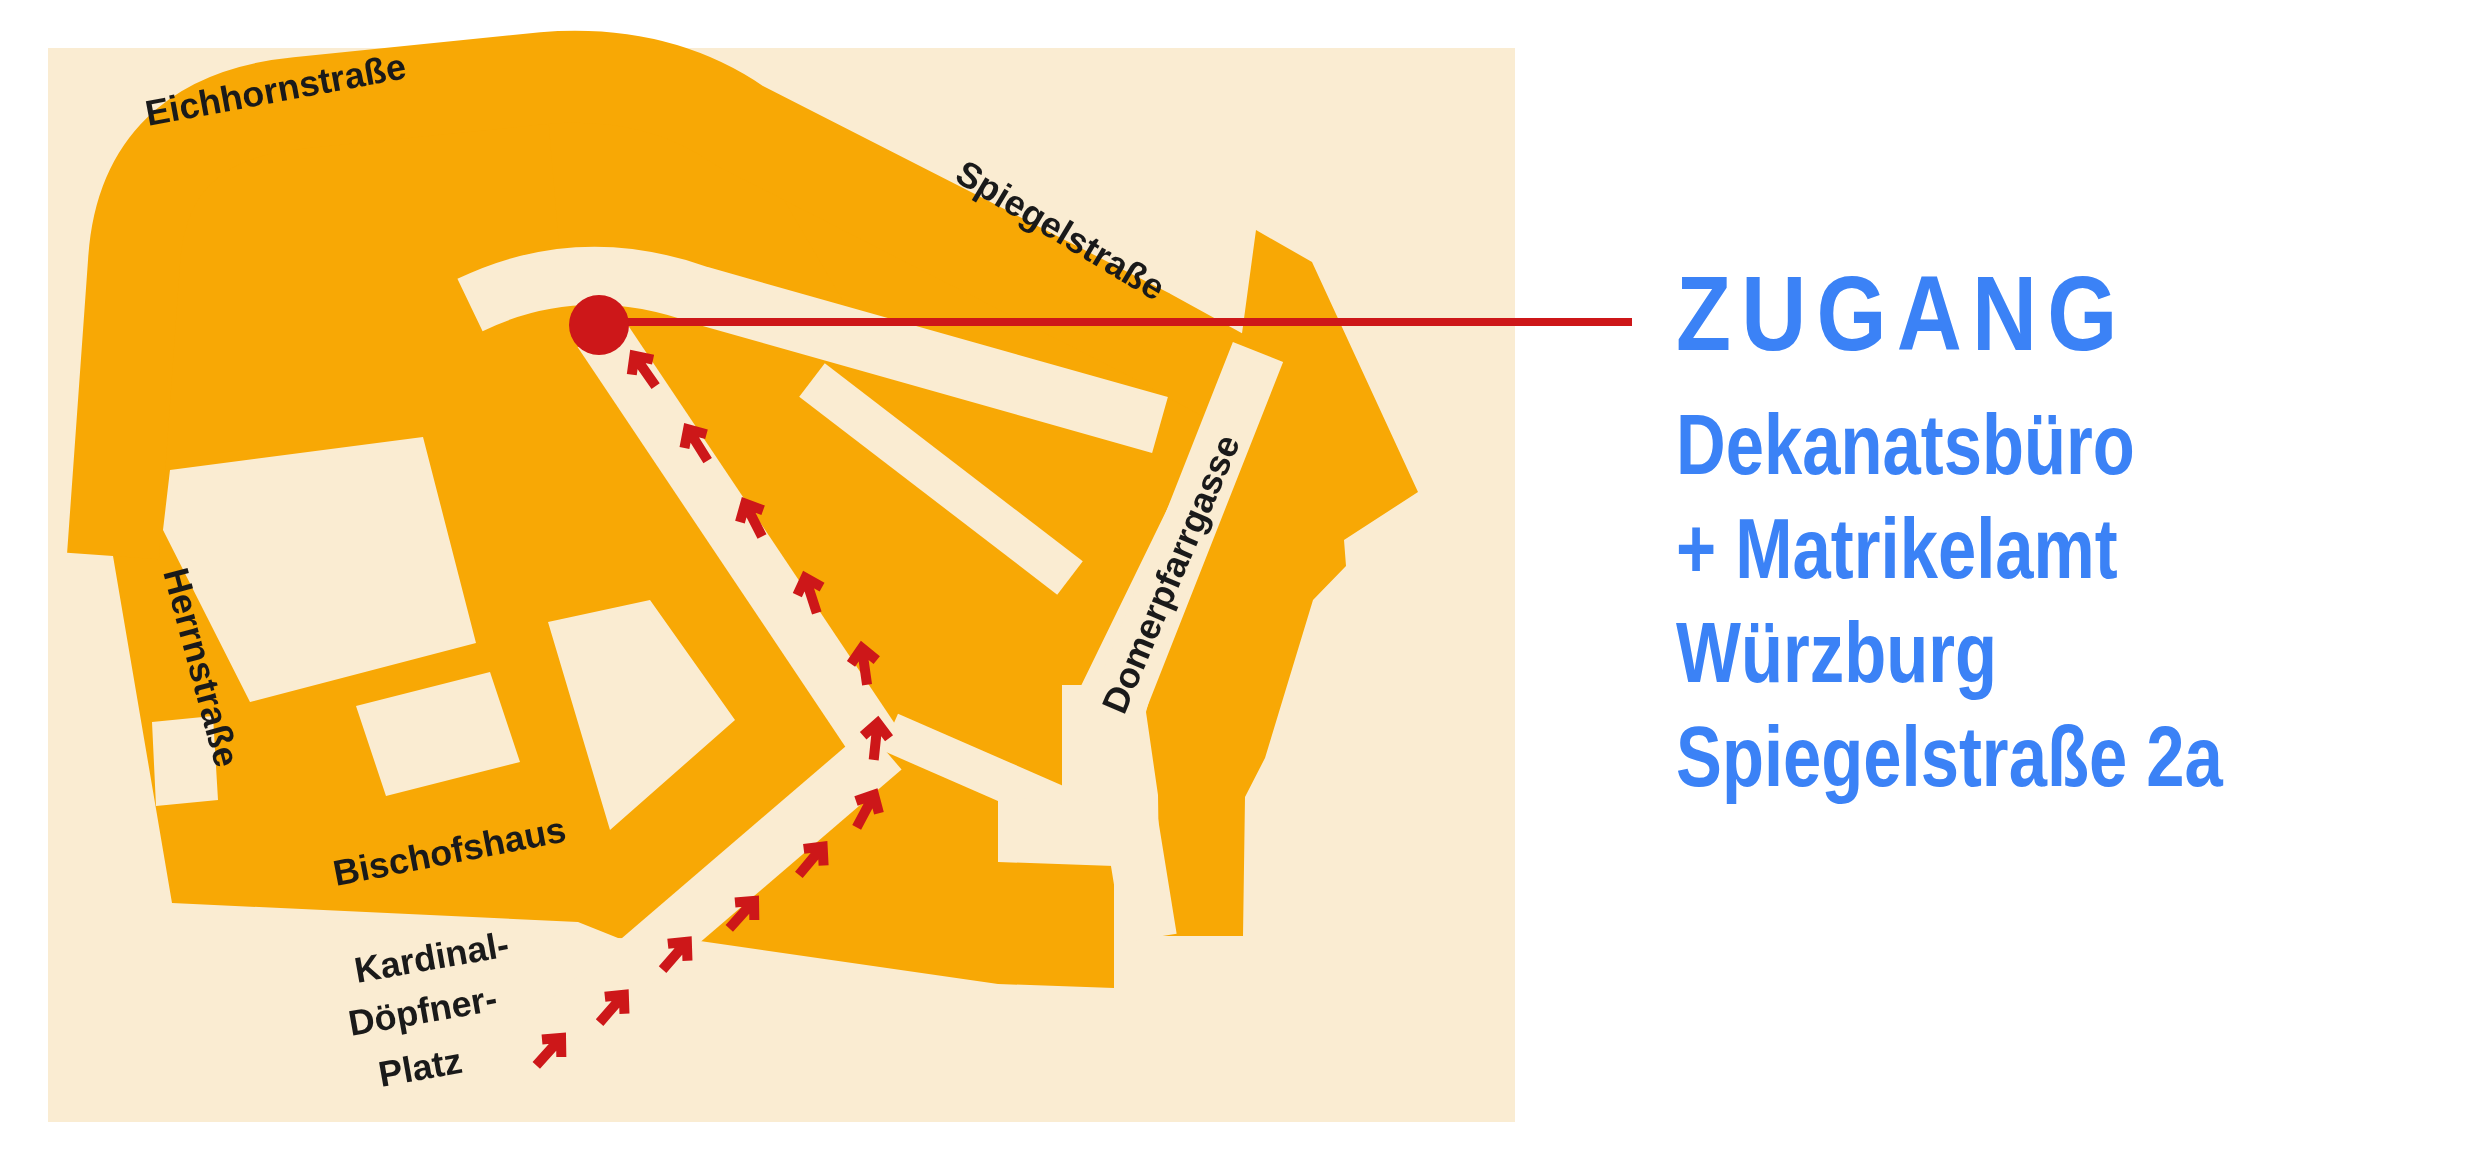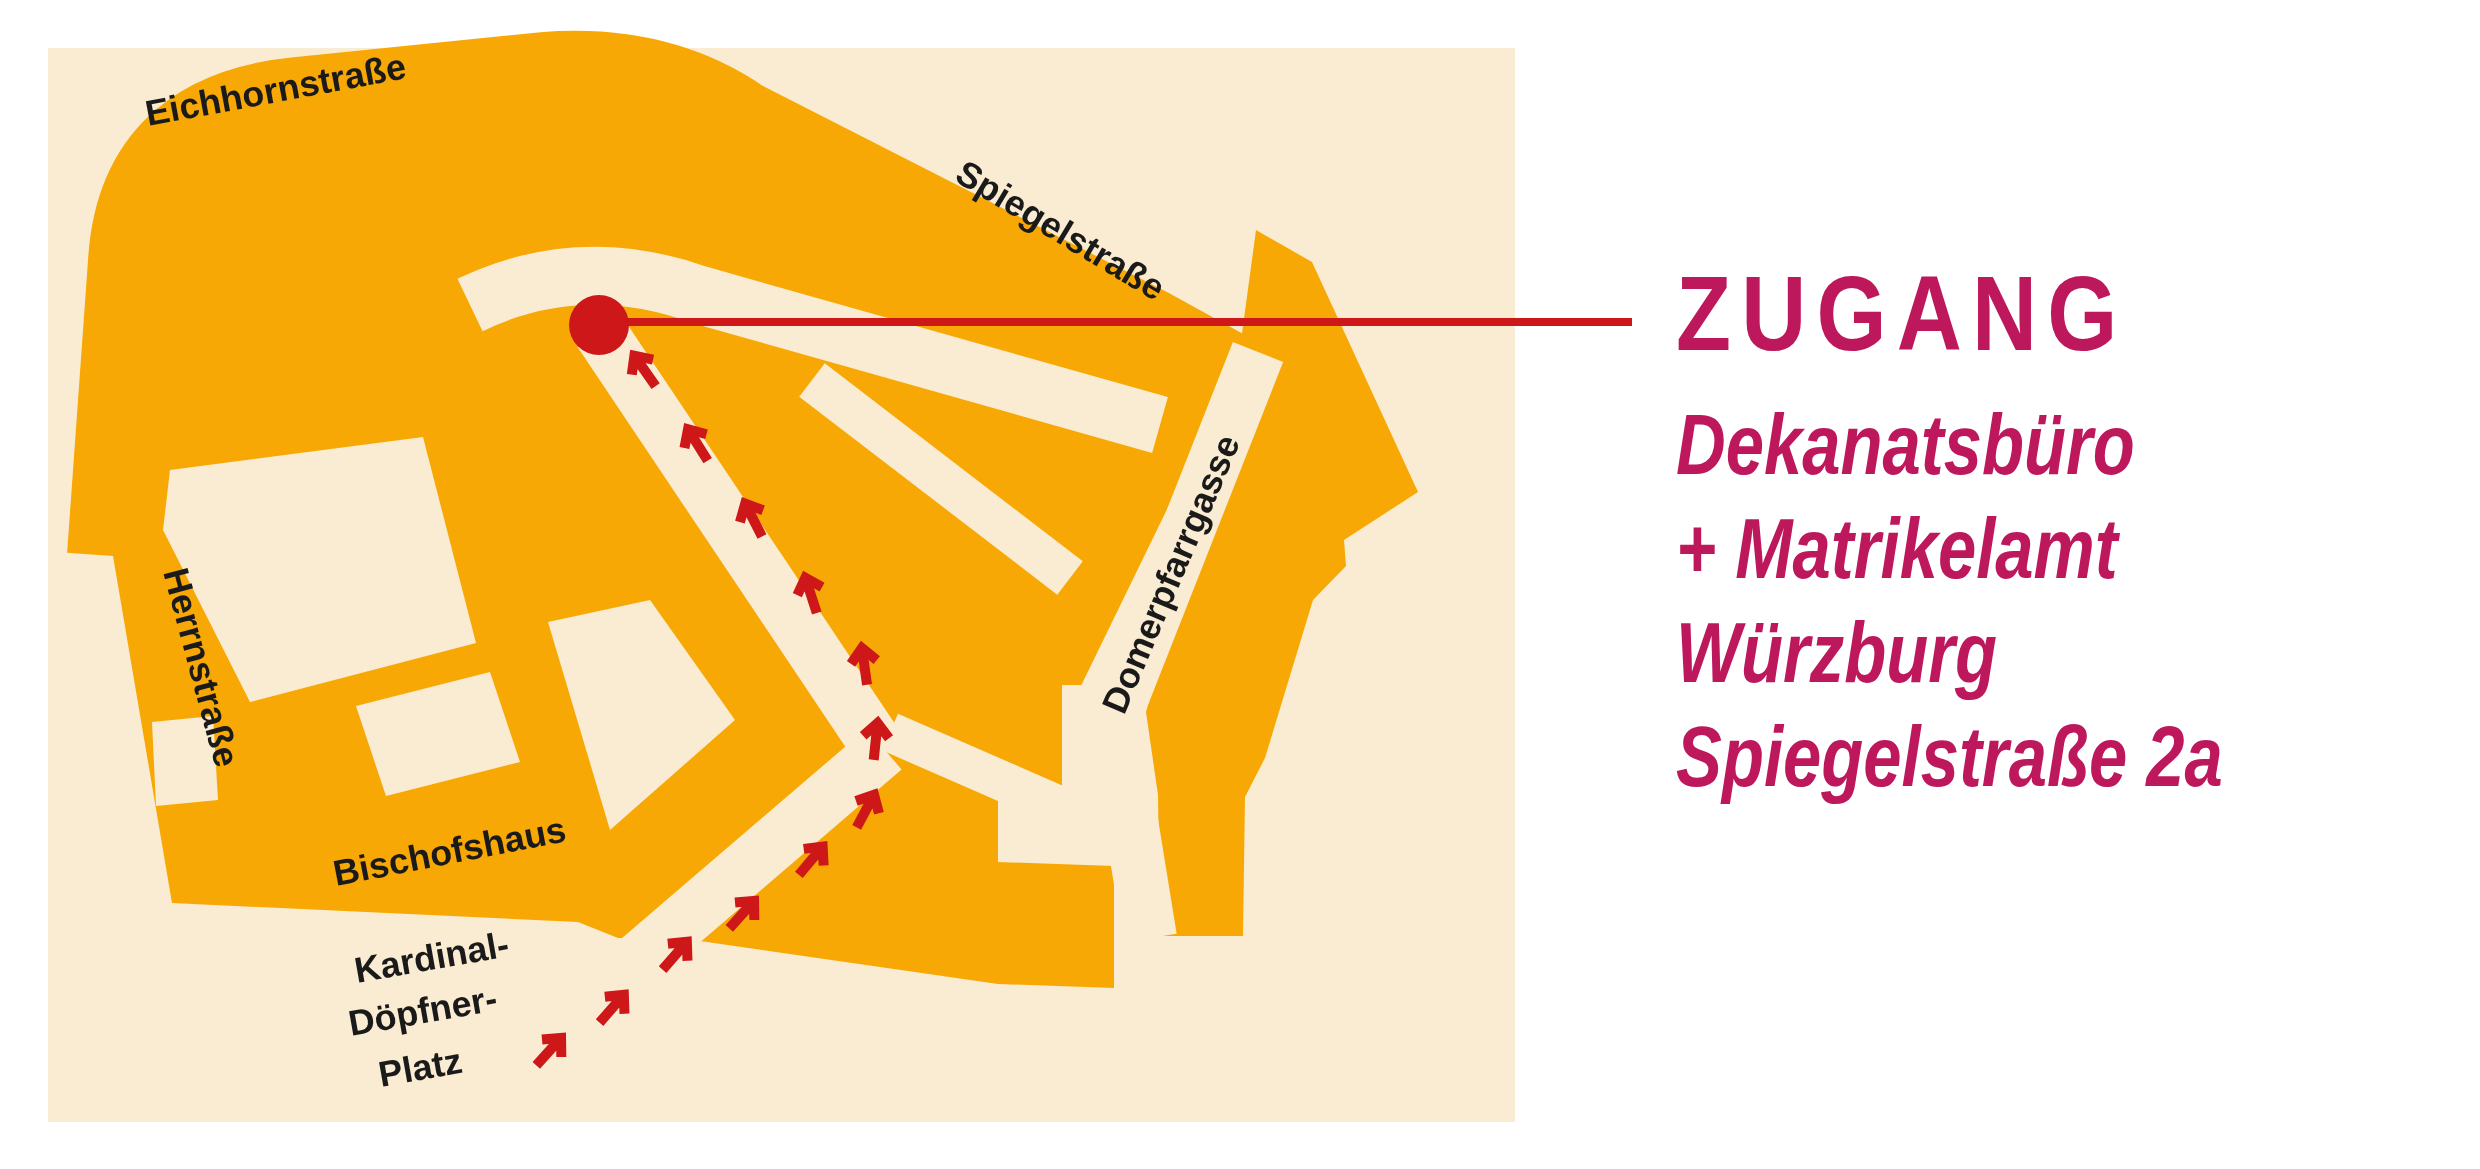--- a/index.html
+++ b/index.html
@@ -1,22 +1,22 @@
 <!DOCTYPE html>
 <html><head>
 <meta charset="utf-8">
 <style>
   html,body{margin:0;padding:0;background:#ffffff;}
   body{width:2480px;height:1169px;position:relative;font-family:"Liberation Sans",sans-serif;overflow:hidden;}
   #stage{position:absolute;inset:0;}
   svg{position:absolute;left:0;top:0;}
   .street-label{font-family:"Liberation Sans",sans-serif;font-weight:bold;font-size:36px;fill:#1a1a1a;letter-spacing:0px;}
-  #callout{position:absolute;left:1676px;top:258px;color:#be185d;}
+  #callout{position:absolute;left:1676px;top:258px;color:#3b82f6;}
   #callout .title{font-size:106px;font-weight:bold;letter-spacing:12px;transform:scaleX(0.85);transform-origin:left top;line-height:110px;white-space:nowrap;}
-  #callout .lines{margin-top:24px;font-style:italic;}
+  #callout .lines{margin-top:24px;}
   #callout .line{font-size:86px;font-weight:bold;line-height:104px;transform:scaleX(0.80);transform-origin:left top;white-space:nowrap;}
 </style>
 </head>
 <body>
 
 <div id="stage">
 
 <svg width="2480" height="1169" viewBox="0 0 2480 1169">
 
   <rect x="48" y="48" width="1467" height="1074" fill="#FAECD2"></rect>

